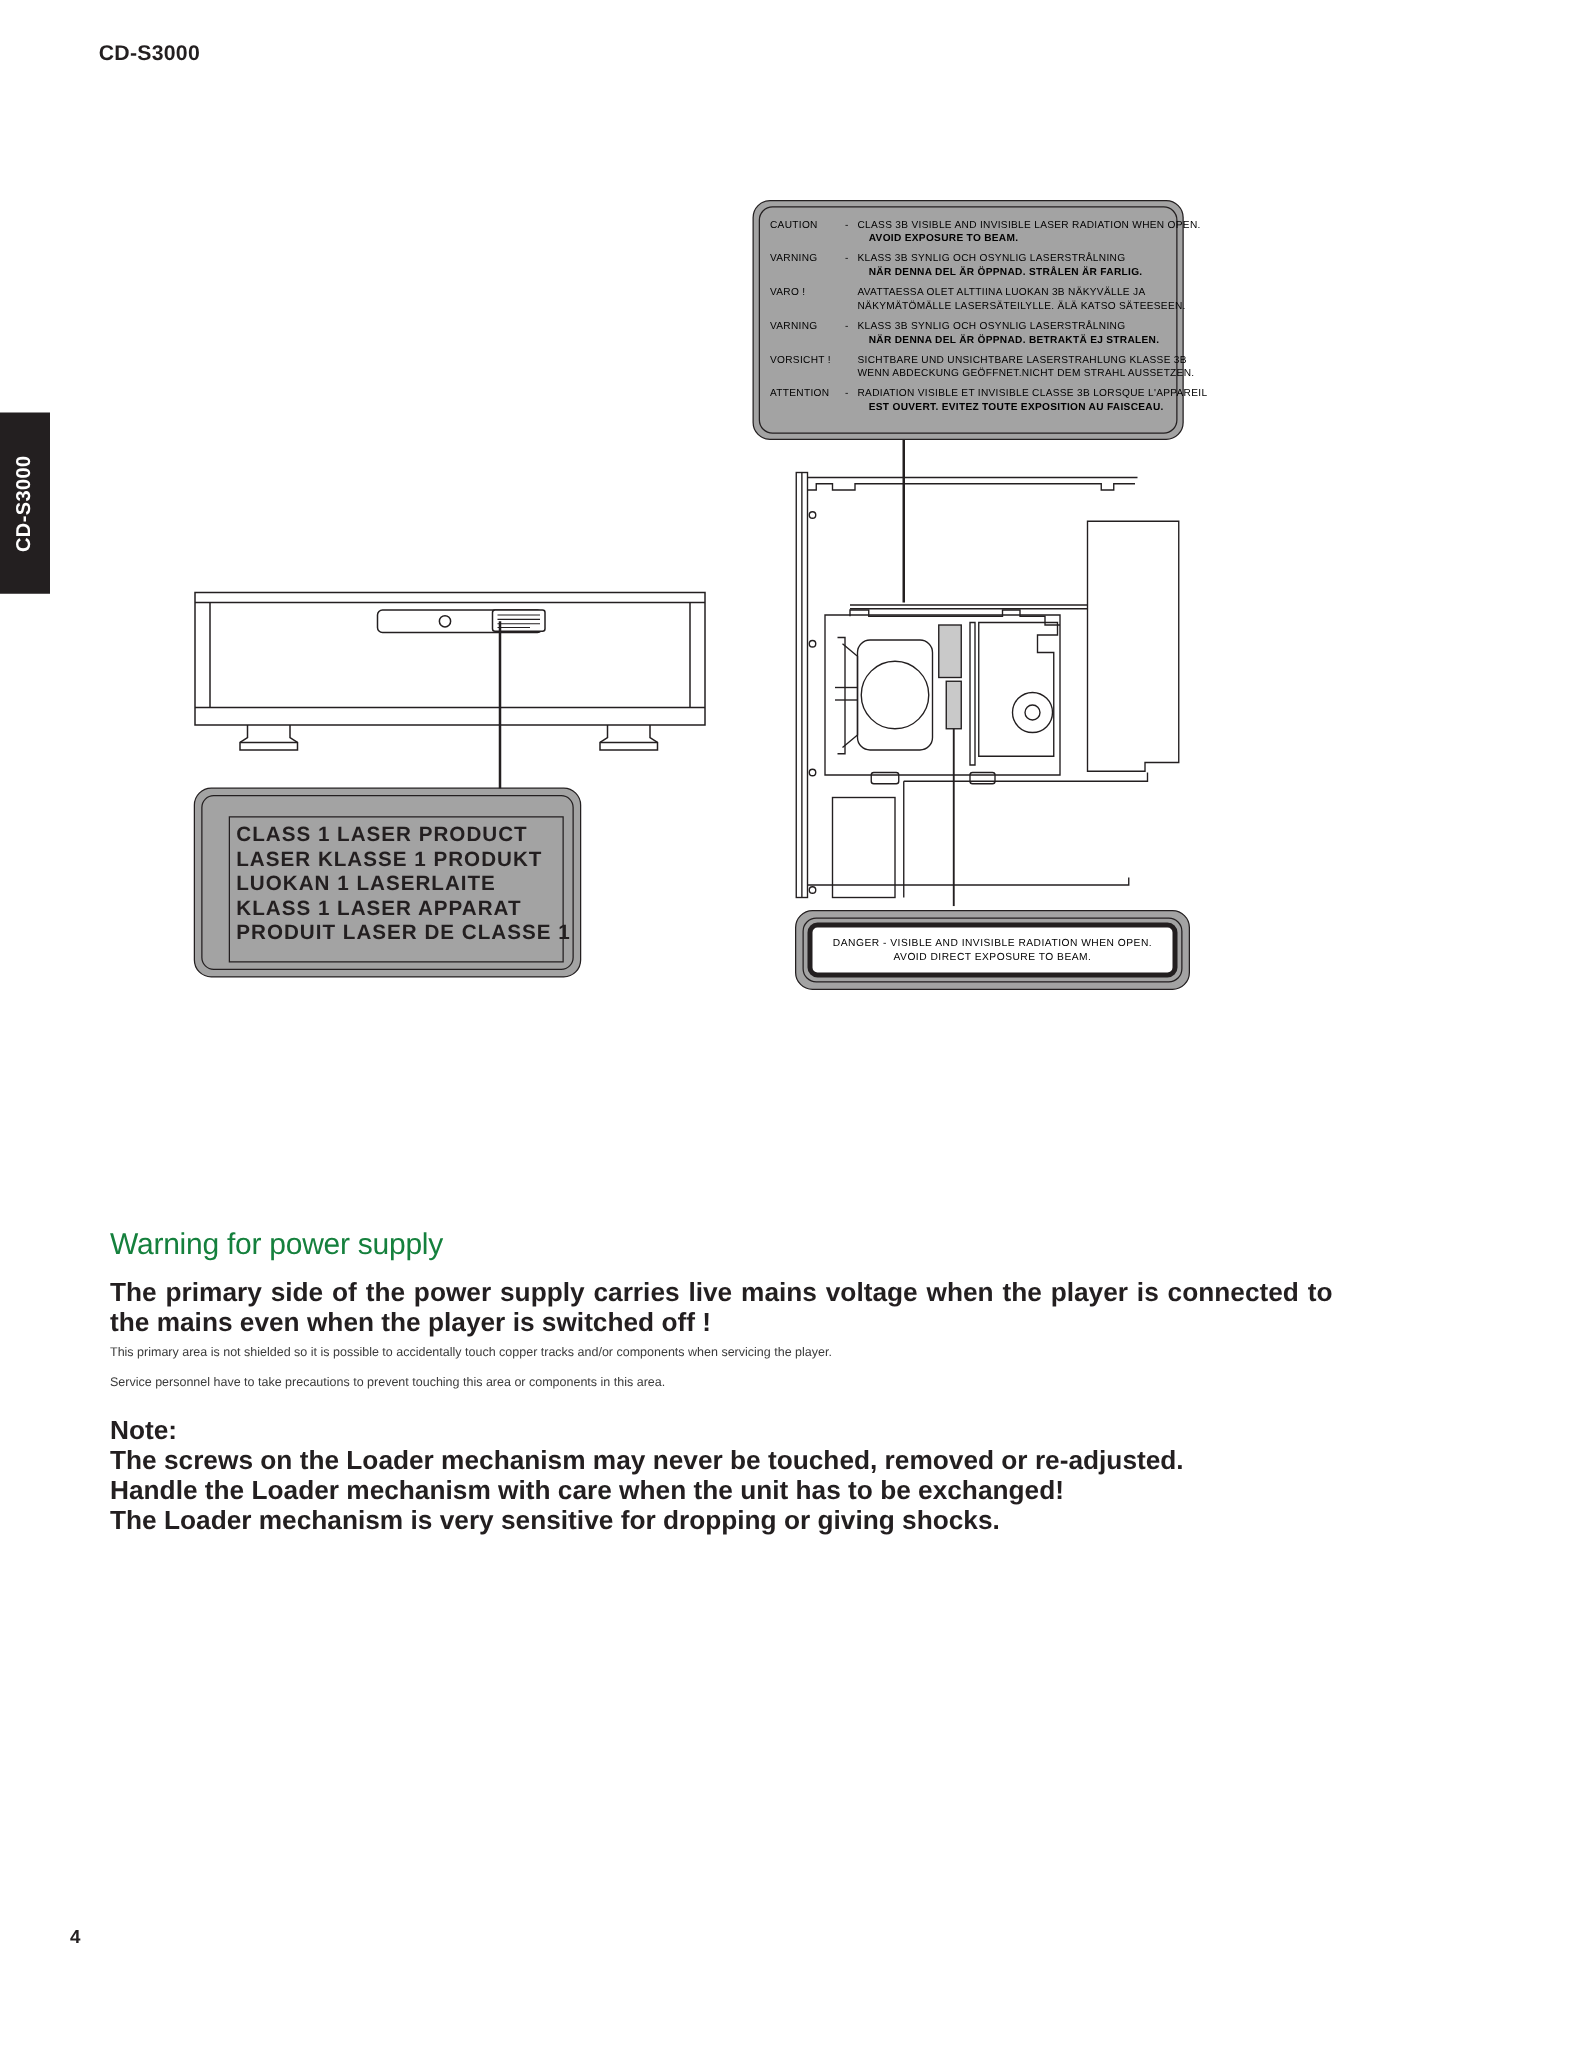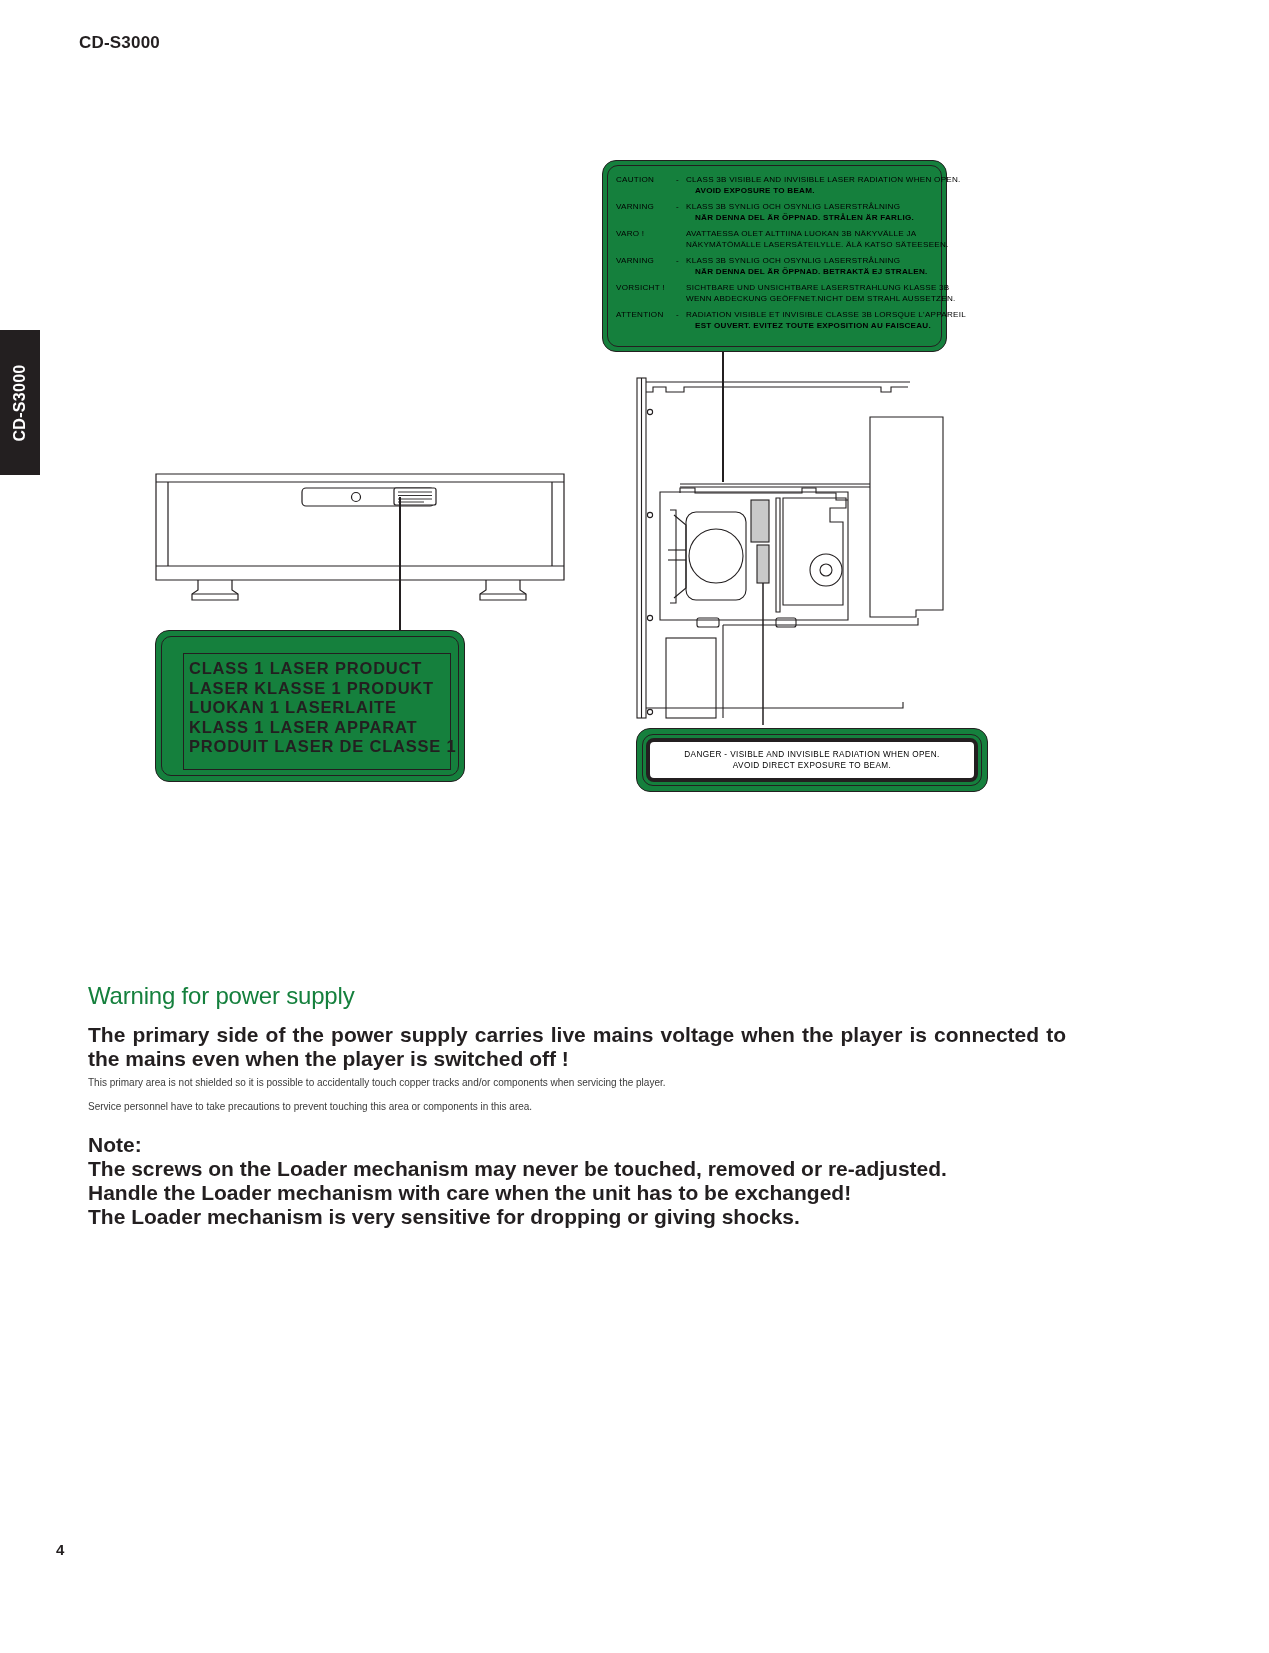--- a/index.html
+++ b/index.html
@@ -46,21 +46,21 @@
     color: #ffffff;
     font-size: 16px;
     font-weight: bold;
     letter-spacing: 0.3px;
   }
 
   
   .label-frame {
     position: absolute;
     box-sizing: border-box;
-    background: #15803d;
+    background: #a3a3a3;
   }
   .label-outer {
     border: 1.5px solid #231f20;
     border-radius: 14px;
   }
   .label-mid {
     position: absolute;
     inset: 4px;
     border: 1.5px solid #231f20;
     border-radius: 11px;
@@ -139,21 +139,21 @@
     font-weight: bold;
     line-height: 19.5px;
     letter-spacing: 0.8px;
     color: #231f20;
   }
 
   
   #danger-label {
     left: 636px;
     top: 728px;
-    width: 352px;
+    width: 316px;
     height: 64px;
   }
   #danger-label .label-mid {
     inset: 5px;
     border-radius: 11px;
   }
   #danger-label .label-inner-thick {
     inset: 9px;
     border-width: 4.5px;
     border-radius: 8px;

